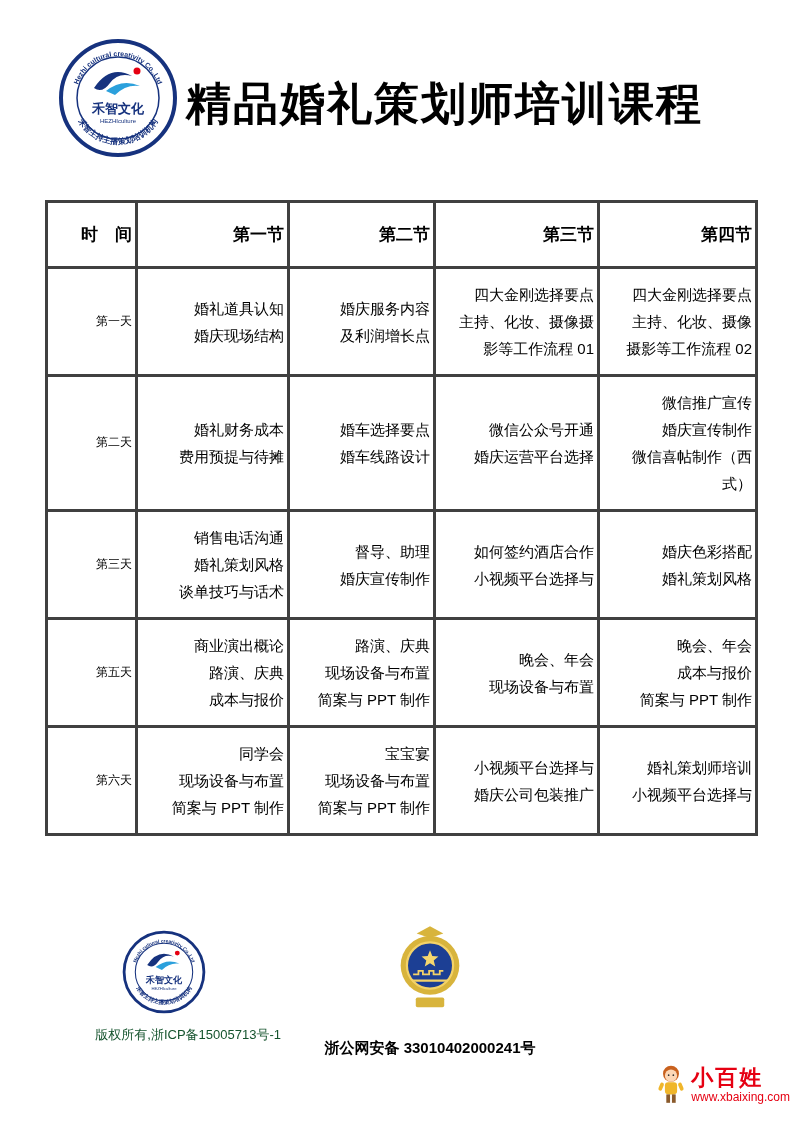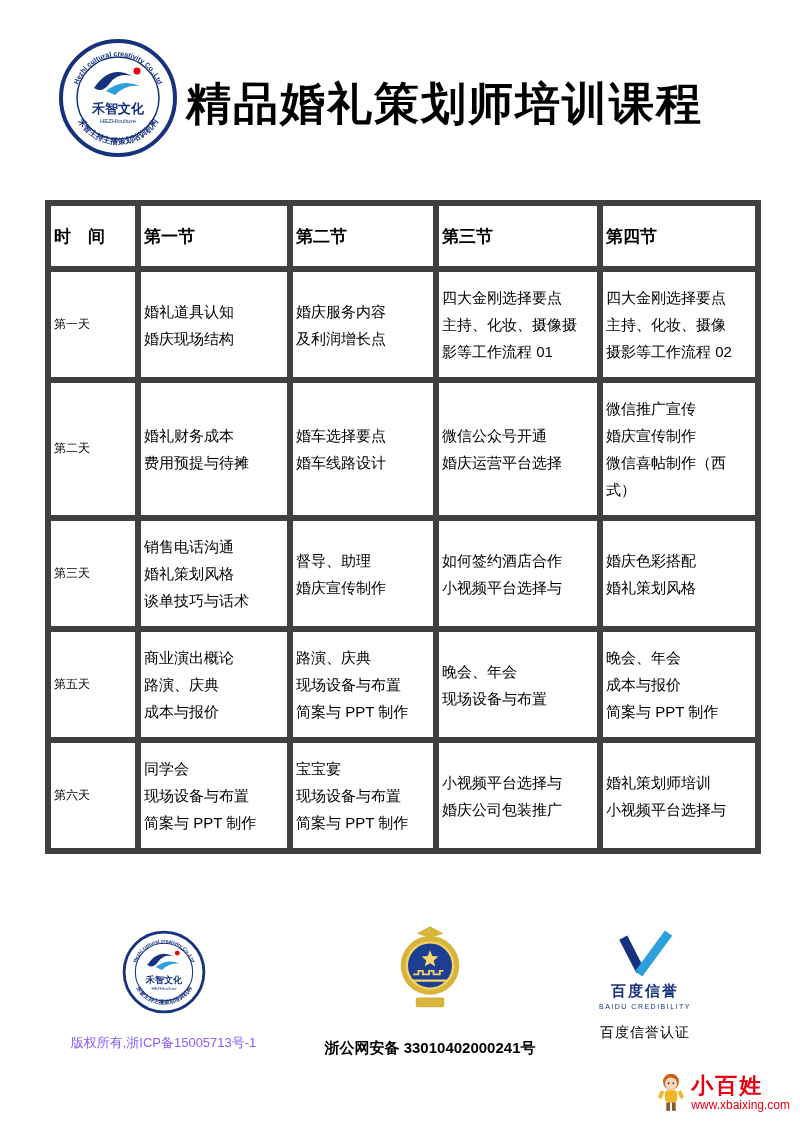--- a/index.html
+++ b/index.html
@@ -16,51 +16,51 @@
     font-size:45px; font-weight:900; letter-spacing:2px; color:#000;
     font-family:Liberation Sans, sans-serif; white-space:nowrap;
   }
 
   
   table.schedule {
     position:absolute; left:45px; top:200px; width:710px;
     border-collapse:collapse; table-layout:fixed;
   }
   table.schedule th, table.schedule td {
-    border:6px solid #404040; text-align:left; vertical-align:middle;
+    border:3px solid #404040; text-align:right; vertical-align:middle;
     white-space:pre-line; padding:12px 3px;
   }
   table.schedule thead tr { height:66px; }
   table.schedule tbody tr { height:96px; }
   table.schedule th { font-size:17px; font-weight:bold; }
   table.schedule td { font-size:15px; line-height:1.8; }
   table.schedule td.day { font-size:12px; }
 
   
   .footer-logo { position:absolute; left:122px; top:930px; width:84px; height:84px; }
   .copyright-text {
     position:absolute; left:46px; top:1026px; width:235px;
-    font-size:13px; text-align:center; color:#8b5cf6;margin-top:8px;
+    font-size:13px; text-align:right; color:#14532d;
   }
   .police-badge { position:absolute; left:390px; top:924px; width:80px; height:90px; }
   .police-record {
     position:absolute; left:318px; top:1039px; width:224px;
     font-size:15px; font-weight:bold; text-align:center; color:#000;
   }
   .baidu-block {
     position:absolute; left:585px; top:930px; width:120px; text-align:center;
   }
   .baidu-v { width:58px; height:48px; display:block; margin:0 auto; }
   .baidu-name-cn { font-size:15px; font-weight:bold; color:#16327e; margin-top:4px; letter-spacing:2px; }
   .baidu-name-en { font-size:7px; color:#16327e; letter-spacing:1.5px; margin-top:2px; }
   .baidu-cert { font-size:14px; color:#000; margin-top:14px; letter-spacing:1px; }
 
   
   .watermark {
-    position:absolute; right:6px; bottom:12px; background:#fff;
+    position:absolute; right:6px; bottom:20px; background:#fff;
     display:flex; align-items:center; gap:5px; padding:2px 4px;
   }
   .wm-char { width:30px; height:42px; }
   .wm-name { font-size:22px; font-weight:bold; color:#e60012; line-height:1.1; letter-spacing:2px; }
   .wm-url { font-size:12px; color:#e60012; line-height:1.2; }
 </style>
 </head>
 <body>
 
 <div class="page">
@@ -207,29 +207,20 @@
       <circle cx="45" cy="44" r="33" fill="#d8b43c"></circle>
       <circle cx="45" cy="44" r="26" fill="#1c3f94" stroke="#f3d268" stroke-width="2.5"></circle>
       <path d="M45 27 L47.6 33.4 L54.5 33.9 L49.2 38.4 L50.9 45.1 L45 41.4 L39.1 45.1 L40.8 38.4 L35.5 33.9 L42.4 33.4 Z" fill="#f5d76e"></path>
       <path d="M26 54 h6 v-4 h5 v4 h7 v-4 h5 v4 h7 v-4 h4" stroke="#f3d268" stroke-width="2" fill="none"></path>
       <path d="M25 61 H65" stroke="#f3d268" stroke-width="2.5"></path>
       <rect x="29" y="80" width="32" height="11" rx="2" fill="#d8b43c"></rect>
     </svg>
   </div>
   <div class="police-record">浙公网安备 33010402000241号</div>
 
-  <div class="baidu-block">
-    <svg class="baidu-v" viewBox="0 0 64 52">
-      <path d="M8 8 L27 45" stroke="#16327e" stroke-width="10" stroke-linecap="butt"></path>
-      <path d="M58 3 L25 48" stroke="#2ba0dc" stroke-width="10" stroke-linecap="butt"></path>
-    </svg>
-    <div class="baidu-name-cn">百度信誉</div>
-    <div class="baidu-name-en">BAIDU CREDIBILITY</div>
-    <div class="baidu-cert">百度信誉认证</div>
-  </div>
 
   <div class="watermark">
     <svg class="wm-char" viewBox="0 0 32 44">
       <circle cx="16" cy="10" r="8.5" fill="#c9611e"></circle>
       <circle cx="16" cy="12" r="6.5" fill="#fcd7b6"></circle>
       <circle cx="13.5" cy="11.5" r="0.9" fill="#333"></circle>
       <circle cx="18.5" cy="11.5" r="0.9" fill="#333"></circle>
       <rect x="9.5" y="19" width="13" height="13" rx="3.5" fill="#f0b62a"></rect>
       <rect x="5" y="19.5" width="4" height="9" rx="2" fill="#f0b62a" transform="rotate(22 7 20)"></rect>
       <rect x="23" y="19.5" width="4" height="9" rx="2" fill="#f0b62a" transform="rotate(-22 25 20)"></rect>

